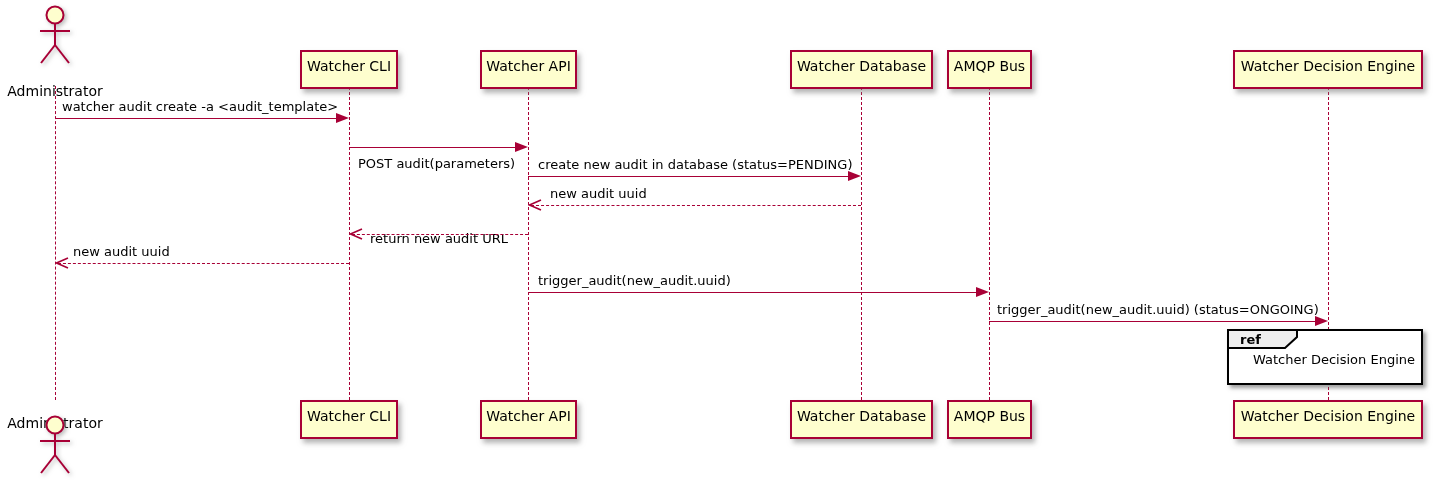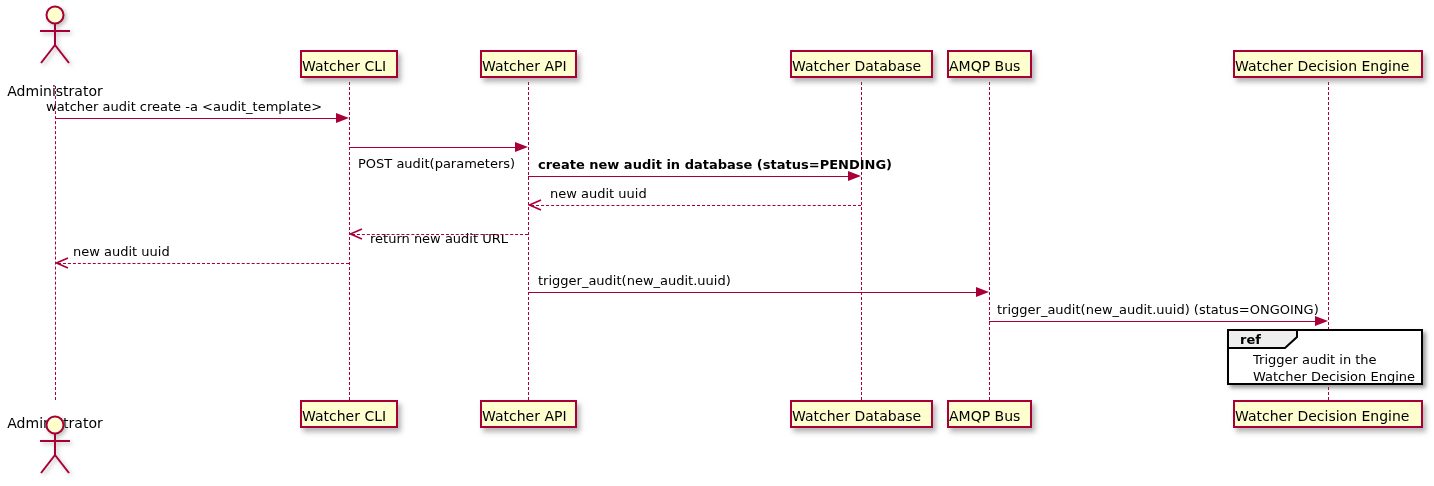--- a/index.html
+++ b/index.html
@@ -24,24 +24,25 @@
     background: var(--background);
     overflow: hidden;
   }
   .lifeline {
     position: absolute;
     width: 0;
     border-left: 1px dashed var(--line-color);
   }
   .participant {
     position: absolute;
-    height: 28px;
+    height: 39px;
     background: var(--participant-fill);
     border: 2px solid var(--participant-border);
     box-shadow: 3px 4px 5px rgba(120,120,120,0.55);
+    text-align: center;
     font-size: 14px;
     line-height: 28px;
     white-space: nowrap;
     color: var(--text-color);
   }
   .actor-label {
     position: absolute;
     width: 110px;
     text-align: center;
     font-size: 14px;
@@ -135,33 +136,33 @@
   </svg>
   <div class="actor-label" style="left:0px; top:67px;">Administrator</div>
 
   <div class="participant" style="left:300px;  top:50px; width:98px;">Watcher CLI</div>
   <div class="participant" style="left:480px;  top:50px; width:97px;">Watcher API</div>
   <div class="participant" style="left:790px;  top:50px; width:143px;">Watcher Database</div>
   <div class="participant" style="left:947px;  top:50px; width:85px;">AMQP Bus</div>
   <div class="participant" style="left:1233px; top:50px; width:190px;">Watcher Decision Engine</div>
 
   <div>
-    <div class="msg-label" style="left:46px; top:99px;">watcher audit create -a &lt;audit_template&gt;</div>
+    <div class="msg-label" style="left:62px; top:99px;">watcher audit create -a &lt;audit_template&gt;</div>
     <div class="msg-line solid" style="left:55px; top:118px; width:290px;"></div>
     <div class="arrow-right" style="left:336px; top:113px;"></div>
   </div>
 
   <div>
     <div class="msg-label" style="left:358px; top:128px;margin-top:28px;">POST audit(parameters)</div>
     <div class="msg-line solid" style="left:349px; top:147px; width:175px;"></div>
     <div class="arrow-right" style="left:515px; top:142px;"></div>
   </div>
 
   <div>
-    <div class="msg-label" style="left:538px; top:157px;font-weight:bold;">create new audit in database (status=PENDING)</div>
+    <div class="msg-label" style="left:538px; top:157px;">create new audit in database (status=PENDING)</div>
     <div class="msg-line solid" style="left:528px; top:176px; width:329px;"></div>
     <div class="arrow-right" style="left:848px; top:171px;"></div>
   </div>
 
   <div>
     <div class="msg-label" style="left:550px; top:186px;">new audit uuid</div>
     <div class="msg-line dashed" style="left:531px; top:205px; width:330px;"></div>
     <svg class="arrow-left-svg" style="left:528px; top:199px;" width="14" height="12" viewBox="0 0 14 12">
         <path d="M13 1 L1.5 6 L13 11"></path>
       </svg>
@@ -194,21 +195,20 @@
     <div class="msg-line solid" style="left:989px; top:321px; width:335px;"></div>
     <div class="arrow-right" style="left:1315px; top:316px;"></div>
   </div>
 
   <div class="ref-box" style="left:1227px; top:329px; width:196px; height:56px;">
     <svg class="ref-tag-svg" width="72" height="20" viewBox="0 0 72 20">
       <path d="M1 1 H70 V8 L58 19 H1 Z"></path>
       <text x="13" y="14.5">ref</text>
     </svg>
     <div class="ref-text">
-      <div>Trigger audit in the</div>
       <div>Watcher Decision Engine</div>
     </div>
   </div>
 
   <div class="participant" style="left:300px;  top:400px; width:98px;">Watcher CLI</div>
   <div class="participant" style="left:480px;  top:400px; width:97px;">Watcher API</div>
   <div class="participant" style="left:790px;  top:400px; width:143px;">Watcher Database</div>
   <div class="participant" style="left:947px;  top:400px; width:85px;">AMQP Bus</div>
   <div class="participant" style="left:1233px; top:400px; width:190px;">Watcher Decision Engine</div>
 

